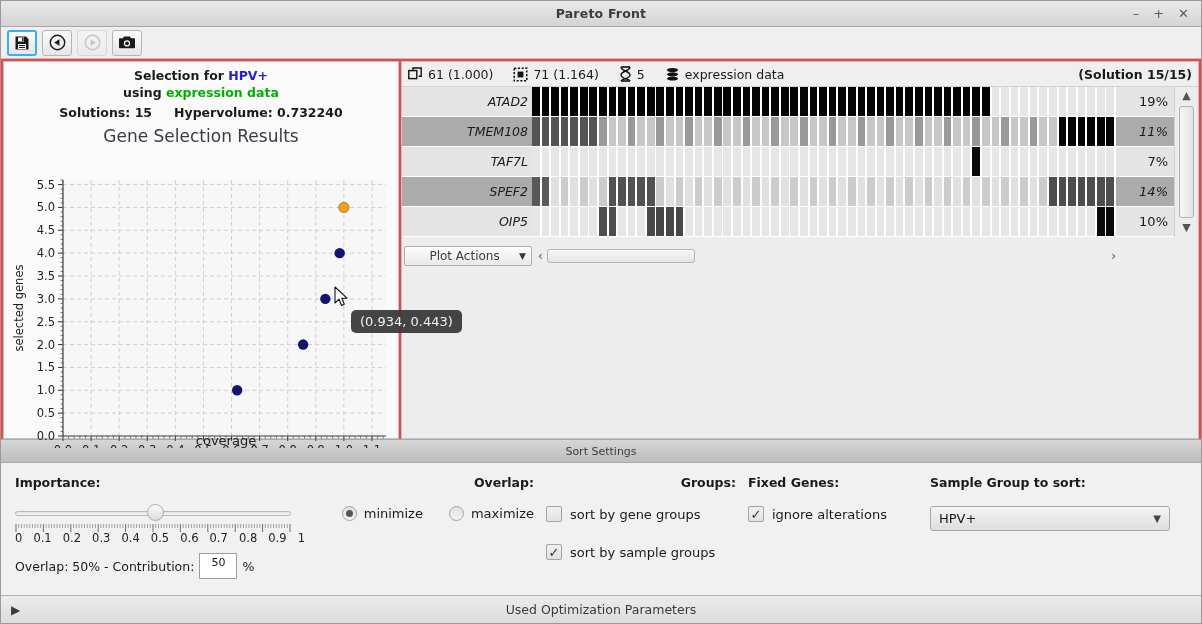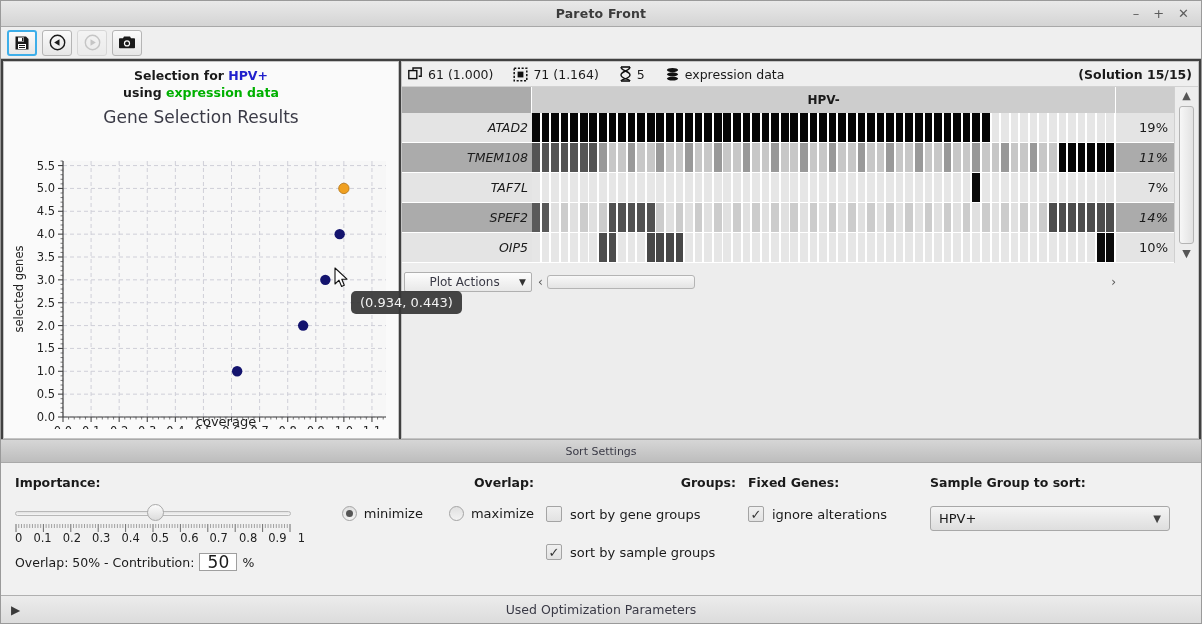--- a/index.html
+++ b/index.html
@@ -37,21 +37,21 @@
   }
   .tbtn {
     width: 30px; height: 26px; border: 1px solid #b5b5b5; border-radius: 3px;
     background: linear-gradient(to bottom,#fbfbfb,#e6e6e6);
     display: flex; align-items: center; justify-content: center;
   }
   .tbtn.sel { border: 2px solid #3daee9; }
   .tbtn.disabled { opacity: .4; }
 
   
-  .body { flex: 1 1 auto; display: flex; min-height: 0; background:#404040; padding: 2px 2px 0 2px; }
+  .body { flex: 1 1 auto; display: flex; min-height: 0; background:#ef4444; padding: 2px 2px 0 2px; }
 
   
   .left {
     width: 396px; flex: 0 0 396px; background: #fafafa;
     border: 1px solid #c4c4c4; display: flex; flex-direction: column;
     align-items: center; padding-top: 5px;
   }
   .selhead { font-weight: bold; font-size: 12.5px; text-align:center; line-height: 17px; }
   .hpvp { color: #2020cc; }
   .expr { color: #00b000; }
@@ -148,22 +148,22 @@
   .slider .track { position:absolute; top:5px; left:0; right:0; height:5px;
                    background:linear-gradient(to bottom,#e2e2e2,#f6f6f6);
                    border:1px solid #b8b8b8; border-radius:3px;}
   .slider .knob { position:absolute; left:132px; top:-2px; width:17px; height:17px;
                   border-radius:50%; background:linear-gradient(to bottom,#fbfbfb,#dcdcdc);
                   border:1px solid #a9a9a9; }
   .ticks { width:276px; height:8px; margin-top:1px; position:relative; }
   .ticklabels { width: 290px; display:flex; justify-content:space-between;
                 font-size:11.5px; margin-top:2px; color:#222;}
   .ovline { margin-top: 8px; display:flex; align-items:center; gap:5px; font-size:12.5px;}
-  .ovinput { width:38px; height:18px; border:1px solid #9f9f9f; background:#fff;
-             font-size:17px; text-align:center; line-height:17px; }
+  .ovinput { width:38px; height:26px; border:1px solid #9f9f9f; background:#fff;
+             font-size:11px; text-align:center; line-height:17px; }
 
   .radio { display:flex; align-items:center; gap:7px; font-size:13px; }
   .rdot { width:15px; height:15px; border-radius:50%;
           background:linear-gradient(to bottom,#e0e0e0,#f3f3f3); border:1px solid #a4a4a4;
           display:flex; align-items:center; justify-content:center; }
   .rdot .inner { width:7px; height:7px; border-radius:50%; background:#555; }
   .rowflex { display:flex; align-items:center; gap:26px; }
 
   .check { display:flex; align-items:center; gap:8px; font-size:13px; }
   .cbox { width:16px; height:16px; border:1px solid #a4a4a4; border-radius:2px;
@@ -231,20 +231,23 @@
       </svg>
     </div>
   </div>
 
   <div class="body">
 
     <div class="left">
       <div class="selhead">
         <span>Selection for </span><span class="hpvp">HPV+</span><br>
         <span>using </span><span class="expr">expression data</span>
+      </div>
+      <div class="stats">
+        <span>Solutions: 15</span><span class="sp"></span><span>Hypervolume: 0.732240</span>
       </div>
       <div class="charttitle">Gene Selection Results</div>
 
       <div class="plotwrap">
         <svg width="390" height="300" viewBox="0 0 390 300">
 
           <rect x="57" y="32" width="323" height="256" fill="#f7f7f7" stroke="none"></rect>
           <g id="gridlines" stroke="#cfcfd8" stroke-width="1" stroke-dasharray="4,3">
               <line x1="57" x2="57" y1="32" y2="288"></line>
               <line x1="85.08695652173913" x2="85.08695652173913" y1="32" y2="288"></line>
@@ -476,25 +479,20 @@
             <ellipse cx="7.5" cy="7.3" rx="5.6" ry="2" fill="#111"></ellipse>
             <ellipse cx="7.5" cy="11.6" rx="5.6" ry="2" fill="#111"></ellipse>
           </svg>
           <span>expression data</span>
         </div>
         <div class="soln">(Solution 15/15)</div>
       </div>
 
       <div class="hmap">
         <div class="hmcols">
-          <div class="hdrrow">
-            <div class="hdr-left"></div>
-            <div class="hdr-mid">HPV-</div>
-            <div class="hdr-right"></div>
-          </div>
           <div id="generows">
               <div class="generow rowA">
                 <div class="gname">ATAD2</div>
                 <div class="gtrack" style="background: linear-gradient(to right, rgb(5, 5, 5) 0%, rgb(5, 5, 5) 1.311%, rgb(255, 255, 255) 1.311%, rgb(255, 255, 255) 1.639%, rgb(5, 5, 5) 1.639%, rgb(5, 5, 5) 2.951%, rgb(255, 255, 255) 2.951%, rgb(255, 255, 255) 3.279%, rgb(5, 5, 5) 3.279%, rgb(5, 5, 5) 4.59%, rgb(255, 255, 255) 4.59%, rgb(255, 255, 255) 4.918%, rgb(5, 5, 5) 4.918%, rgb(5, 5, 5) 6.23%, rgb(255, 255, 255) 6.23%, rgb(255, 255, 255) 6.557%, rgb(5, 5, 5) 6.557%, rgb(5, 5, 5) 7.869%, rgb(255, 255, 255) 7.869%, rgb(255, 255, 255) 8.197%, rgb(5, 5, 5) 8.197%, rgb(5, 5, 5) 9.508%, rgb(255, 255, 255) 9.508%, rgb(255, 255, 255) 9.836%, rgb(5, 5, 5) 9.836%, rgb(5, 5, 5) 11.148%, rgb(255, 255, 255) 11.148%, rgb(255, 255, 255) 11.475%, rgb(5, 5, 5) 11.475%, rgb(5, 5, 5) 12.787%, rgb(255, 255, 255) 12.787%, rgb(255, 255, 255) 13.115%, rgb(5, 5, 5) 13.115%, rgb(5, 5, 5) 14.426%, rgb(255, 255, 255) 14.426%, rgb(255, 255, 255) 14.754%, rgb(5, 5, 5) 14.754%, rgb(5, 5, 5) 16.066%, rgb(255, 255, 255) 16.066%, rgb(255, 255, 255) 16.393%, rgb(5, 5, 5) 16.393%, rgb(5, 5, 5) 17.705%, rgb(255, 255, 255) 17.705%, rgb(255, 255, 255) 18.033%, rgb(5, 5, 5) 18.033%, rgb(5, 5, 5) 19.344%, rgb(255, 255, 255) 19.344%, rgb(255, 255, 255) 19.672%, rgb(5, 5, 5) 19.672%, rgb(5, 5, 5) 20.984%, rgb(255, 255, 255) 20.984%, rgb(255, 255, 255) 21.311%, rgb(5, 5, 5) 21.311%, rgb(5, 5, 5) 22.623%, rgb(255, 255, 255) 22.623%, rgb(255, 255, 255) 22.951%, rgb(5, 5, 5) 22.951%, rgb(5, 5, 5) 24.262%, rgb(255, 255, 255) 24.262%, rgb(255, 255, 255) 24.59%, rgb(5, 5, 5) 24.59%, rgb(5, 5, 5) 25.902%, rgb(255, 255, 255) 25.902%, rgb(255, 255, 255) 26.23%, rgb(5, 5, 5) 26.23%, rgb(5, 5, 5) 27.541%, rgb(255, 255, 255) 27.541%, rgb(255, 255, 255) 27.869%, rgb(5, 5, 5) 27.869%, rgb(5, 5, 5) 29.18%, rgb(255, 255, 255) 29.18%, rgb(255, 255, 255) 29.508%, rgb(5, 5, 5) 29.508%, rgb(5, 5, 5) 30.82%, rgb(255, 255, 255) 30.82%, rgb(255, 255, 255) 31.148%, rgb(5, 5, 5) 31.148%, rgb(5, 5, 5) 32.459%, rgb(255, 255, 255) 32.459%, rgb(255, 255, 255) 32.787%, rgb(5, 5, 5) 32.787%, rgb(5, 5, 5) 34.098%, rgb(255, 255, 255) 34.098%, rgb(255, 255, 255) 34.426%, rgb(5, 5, 5) 34.426%, rgb(5, 5, 5) 35.738%, rgb(255, 255, 255) 35.738%, rgb(255, 255, 255) 36.066%, rgb(5, 5, 5) 36.066%, rgb(5, 5, 5) 37.377%, rgb(255, 255, 255) 37.377%, rgb(255, 255, 255) 37.705%, rgb(5, 5, 5) 37.705%, rgb(5, 5, 5) 39.016%, rgb(255, 255, 255) 39.016%, rgb(255, 255, 255) 39.344%, rgb(5, 5, 5) 39.344%, rgb(5, 5, 5) 40.656%, rgb(255, 255, 255) 40.656%, rgb(255, 255, 255) 40.984%, rgb(5, 5, 5) 40.984%, rgb(5, 5, 5) 42.295%, rgb(255, 255, 255) 42.295%, rgb(255, 255, 255) 42.623%, rgb(5, 5, 5) 42.623%, rgb(5, 5, 5) 43.934%, rgb(255, 255, 255) 43.934%, rgb(255, 255, 255) 44.262%, rgb(5, 5, 5) 44.262%, rgb(5, 5, 5) 45.574%, rgb(255, 255, 255) 45.574%, rgb(255, 255, 255) 45.902%, rgb(5, 5, 5) 45.902%, rgb(5, 5, 5) 47.213%, rgb(255, 255, 255) 47.213%, rgb(255, 255, 255) 47.541%, rgb(5, 5, 5) 47.541%, rgb(5, 5, 5) 48.852%, rgb(255, 255, 255) 48.852%, rgb(255, 255, 255) 49.18%, rgb(5, 5, 5) 49.18%, rgb(5, 5, 5) 50.492%, rgb(255, 255, 255) 50.492%, rgb(255, 255, 255) 50.82%, rgb(5, 5, 5) 50.82%, rgb(5, 5, 5) 52.131%, rgb(255, 255, 255) 52.131%, rgb(255, 255, 255) 52.459%, rgb(5, 5, 5) 52.459%, rgb(5, 5, 5) 53.77%, rgb(255, 255, 255) 53.77%, rgb(255, 255, 255) 54.098%, rgb(5, 5, 5) 54.098%, rgb(5, 5, 5) 55.41%, rgb(255, 255, 255) 55.41%, rgb(255, 255, 255) 55.738%, rgb(5, 5, 5) 55.738%, rgb(5, 5, 5) 57.049%, rgb(255, 255, 255) 57.049%, rgb(255, 255, 255) 57.377%, rgb(5, 5, 5) 57.377%, rgb(5, 5, 5) 58.689%, rgb(255, 255, 255) 58.689%, rgb(255, 255, 255) 59.016%, rgb(5, 5, 5) 59.016%, rgb(5, 5, 5) 60.328%, rgb(255, 255, 255) 60.328%, rgb(255, 255, 255) 60.656%, rgb(5, 5, 5) 60.656%, rgb(5, 5, 5) 61.967%, rgb(255, 255, 255) 61.967%, rgb(255, 255, 255) 62.295%, rgb(5, 5, 5) 62.295%, rgb(5, 5, 5) 63.607%, rgb(255, 255, 255) 63.607%, rgb(255, 255, 255) 63.934%, rgb(5, 5, 5) 63.934%, rgb(5, 5, 5) 65.246%, rgb(255, 255, 255) 65.246%, rgb(255, 255, 255) 65.574%, rgb(5, 5, 5) 65.574%, rgb(5, 5, 5) 66.885%, rgb(255, 255, 255) 66.885%, rgb(255, 255, 255) 67.213%, rgb(5, 5, 5) 67.213%, rgb(5, 5, 5) 68.525%, rgb(255, 255, 255) 68.525%, rgb(255, 255, 255) 68.852%, rgb(5, 5, 5) 68.852%, rgb(5, 5, 5) 70.164%, rgb(255, 255, 255) 70.164%, rgb(255, 255, 255) 70.492%, rgb(5, 5, 5) 70.492%, rgb(5, 5, 5) 71.803%, rgb(255, 255, 255) 71.803%, rgb(255, 255, 255) 72.131%, rgb(5, 5, 5) 72.131%, rgb(5, 5, 5) 73.443%, rgb(255, 255, 255) 73.443%, rgb(255, 255, 255) 73.77%, rgb(5, 5, 5) 73.77%, rgb(5, 5, 5) 75.082%, rgb(255, 255, 255) 75.082%, rgb(255, 255, 255) 75.41%, rgb(5, 5, 5) 75.41%, rgb(5, 5, 5) 76.721%, rgb(255, 255, 255) 76.721%, rgb(255, 255, 255) 77.049%, rgb(5, 5, 5) 77.049%, rgb(5, 5, 5) 78.361%, rgb(255, 255, 255) 78.361%, rgb(255, 255, 255) 78.689%, rgb(230, 230, 230) 78.689%, rgb(230, 230, 230) 80%, rgb(255, 255, 255) 80%, rgb(255, 255, 255) 80.328%, rgb(230, 230, 230) 80.328%, rgb(230, 230, 230) 81.639%, rgb(255, 255, 255) 81.639%, rgb(255, 255, 255) 81.967%, rgb(230, 230, 230) 81.967%, rgb(230, 230, 230) 83.279%, rgb(255, 255, 255) 83.279%, rgb(255, 255, 255) 83.607%, rgb(230, 230, 230) 83.607%, rgb(230, 230, 230) 84.918%, rgb(255, 255, 255) 84.918%, rgb(255, 255, 255) 85.246%, rgb(230, 230, 230) 85.246%, rgb(230, 230, 230) 86.557%, rgb(255, 255, 255) 86.557%, rgb(255, 255, 255) 86.885%, rgb(230, 230, 230) 86.885%, rgb(230, 230, 230) 88.197%, rgb(255, 255, 255) 88.197%, rgb(255, 255, 255) 88.525%, rgb(230, 230, 230) 88.525%, rgb(230, 230, 230) 89.836%, rgb(255, 255, 255) 89.836%, rgb(255, 255, 255) 90.164%, rgb(230, 230, 230) 90.164%, rgb(230, 230, 230) 91.475%, rgb(255, 255, 255) 91.475%, rgb(255, 255, 255) 91.803%, rgb(230, 230, 230) 91.803%, rgb(230, 230, 230) 93.115%, rgb(255, 255, 255) 93.115%, rgb(255, 255, 255) 93.443%, rgb(230, 230, 230) 93.443%, rgb(230, 230, 230) 94.754%, rgb(255, 255, 255) 94.754%, rgb(255, 255, 255) 95.082%, rgb(230, 230, 230) 95.082%, rgb(230, 230, 230) 96.393%, rgb(255, 255, 255) 96.393%, rgb(255, 255, 255) 96.721%, rgb(230, 230, 230) 96.721%, rgb(230, 230, 230) 98.033%, rgb(255, 255, 255) 98.033%, rgb(255, 255, 255) 98.361%, rgb(230, 230, 230) 98.361%, rgb(230, 230, 230) 99.672%, rgb(255, 255, 255) 99.672%, rgb(255, 255, 255) 100%);"></div>
                 <div class="gpct">19%</div>
               </div>
               <div class="generow rowB">
                 <div class="gname">TMEM108</div>
                 <div class="gtrack" style="background: linear-gradient(to right, rgb(84, 84, 84) 0%, rgb(84, 84, 84) 1.311%, rgb(255, 255, 255) 1.311%, rgb(255, 255, 255) 1.639%, rgb(84, 84, 84) 1.639%, rgb(84, 84, 84) 2.951%, rgb(255, 255, 255) 2.951%, rgb(255, 255, 255) 3.279%, rgb(84, 84, 84) 3.279%, rgb(84, 84, 84) 4.59%, rgb(255, 255, 255) 4.59%, rgb(255, 255, 255) 4.918%, rgb(84, 84, 84) 4.918%, rgb(84, 84, 84) 6.23%, rgb(255, 255, 255) 6.23%, rgb(255, 255, 255) 6.557%, rgb(84, 84, 84) 6.557%, rgb(84, 84, 84) 7.869%, rgb(255, 255, 255) 7.869%, rgb(255, 255, 255) 8.197%, rgb(84, 84, 84) 8.197%, rgb(84, 84, 84) 9.508%, rgb(255, 255, 255) 9.508%, rgb(255, 255, 255) 9.836%, rgb(84, 84, 84) 9.836%, rgb(84, 84, 84) 11.148%, rgb(255, 255, 255) 11.148%, rgb(255, 255, 255) 11.475%, rgb(153, 153, 153) 11.475%, rgb(153, 153, 153) 12.787%, rgb(255, 255, 255) 12.787%, rgb(255, 255, 255) 13.115%, rgb(199, 199, 199) 13.115%, rgb(199, 199, 199) 14.426%, rgb(255, 255, 255) 14.426%, rgb(255, 255, 255) 14.754%, rgb(199, 199, 199) 14.754%, rgb(199, 199, 199) 16.066%, rgb(255, 255, 255) 16.066%, rgb(255, 255, 255) 16.393%, rgb(153, 153, 153) 16.393%, rgb(153, 153, 153) 17.705%, rgb(255, 255, 255) 17.705%, rgb(255, 255, 255) 18.033%, rgb(199, 199, 199) 18.033%, rgb(199, 199, 199) 19.344%, rgb(255, 255, 255) 19.344%, rgb(255, 255, 255) 19.672%, rgb(199, 199, 199) 19.672%, rgb(199, 199, 199) 20.984%, rgb(255, 255, 255) 20.984%, rgb(255, 255, 255) 21.311%, rgb(153, 153, 153) 21.311%, rgb(153, 153, 153) 22.623%, rgb(255, 255, 255) 22.623%, rgb(255, 255, 255) 22.951%, rgb(199, 199, 199) 22.951%, rgb(199, 199, 199) 24.262%, rgb(255, 255, 255) 24.262%, rgb(255, 255, 255) 24.59%, rgb(199, 199, 199) 24.59%, rgb(199, 199, 199) 25.902%, rgb(255, 255, 255) 25.902%, rgb(255, 255, 255) 26.23%, rgb(153, 153, 153) 26.23%, rgb(153, 153, 153) 27.541%, rgb(255, 255, 255) 27.541%, rgb(255, 255, 255) 27.869%, rgb(199, 199, 199) 27.869%, rgb(199, 199, 199) 29.18%, rgb(255, 255, 255) 29.18%, rgb(255, 255, 255) 29.508%, rgb(199, 199, 199) 29.508%, rgb(199, 199, 199) 30.82%, rgb(255, 255, 255) 30.82%, rgb(255, 255, 255) 31.148%, rgb(153, 153, 153) 31.148%, rgb(153, 153, 153) 32.459%, rgb(255, 255, 255) 32.459%, rgb(255, 255, 255) 32.787%, rgb(199, 199, 199) 32.787%, rgb(199, 199, 199) 34.098%, rgb(255, 255, 255) 34.098%, rgb(255, 255, 255) 34.426%, rgb(199, 199, 199) 34.426%, rgb(199, 199, 199) 35.738%, rgb(255, 255, 255) 35.738%, rgb(255, 255, 255) 36.066%, rgb(153, 153, 153) 36.066%, rgb(153, 153, 153) 37.377%, rgb(255, 255, 255) 37.377%, rgb(255, 255, 255) 37.705%, rgb(199, 199, 199) 37.705%, rgb(199, 199, 199) 39.016%, rgb(255, 255, 255) 39.016%, rgb(255, 255, 255) 39.344%, rgb(199, 199, 199) 39.344%, rgb(199, 199, 199) 40.656%, rgb(255, 255, 255) 40.656%, rgb(255, 255, 255) 40.984%, rgb(153, 153, 153) 40.984%, rgb(153, 153, 153) 42.295%, rgb(255, 255, 255) 42.295%, rgb(255, 255, 255) 42.623%, rgb(199, 199, 199) 42.623%, rgb(199, 199, 199) 43.934%, rgb(255, 255, 255) 43.934%, rgb(255, 255, 255) 44.262%, rgb(199, 199, 199) 44.262%, rgb(199, 199, 199) 45.574%, rgb(255, 255, 255) 45.574%, rgb(255, 255, 255) 45.902%, rgb(153, 153, 153) 45.902%, rgb(153, 153, 153) 47.213%, rgb(255, 255, 255) 47.213%, rgb(255, 255, 255) 47.541%, rgb(199, 199, 199) 47.541%, rgb(199, 199, 199) 48.852%, rgb(255, 255, 255) 48.852%, rgb(255, 255, 255) 49.18%, rgb(199, 199, 199) 49.18%, rgb(199, 199, 199) 50.492%, rgb(255, 255, 255) 50.492%, rgb(255, 255, 255) 50.82%, rgb(153, 153, 153) 50.82%, rgb(153, 153, 153) 52.131%, rgb(255, 255, 255) 52.131%, rgb(255, 255, 255) 52.459%, rgb(199, 199, 199) 52.459%, rgb(199, 199, 199) 53.77%, rgb(255, 255, 255) 53.77%, rgb(255, 255, 255) 54.098%, rgb(199, 199, 199) 54.098%, rgb(199, 199, 199) 55.41%, rgb(255, 255, 255) 55.41%, rgb(255, 255, 255) 55.738%, rgb(153, 153, 153) 55.738%, rgb(153, 153, 153) 57.049%, rgb(255, 255, 255) 57.049%, rgb(255, 255, 255) 57.377%, rgb(199, 199, 199) 57.377%, rgb(199, 199, 199) 58.689%, rgb(255, 255, 255) 58.689%, rgb(255, 255, 255) 59.016%, rgb(199, 199, 199) 59.016%, rgb(199, 199, 199) 60.328%, rgb(255, 255, 255) 60.328%, rgb(255, 255, 255) 60.656%, rgb(153, 153, 153) 60.656%, rgb(153, 153, 153) 61.967%, rgb(255, 255, 255) 61.967%, rgb(255, 255, 255) 62.295%, rgb(199, 199, 199) 62.295%, rgb(199, 199, 199) 63.607%, rgb(255, 255, 255) 63.607%, rgb(255, 255, 255) 63.934%, rgb(199, 199, 199) 63.934%, rgb(199, 199, 199) 65.246%, rgb(255, 255, 255) 65.246%, rgb(255, 255, 255) 65.574%, rgb(153, 153, 153) 65.574%, rgb(153, 153, 153) 66.885%, rgb(255, 255, 255) 66.885%, rgb(255, 255, 255) 67.213%, rgb(199, 199, 199) 67.213%, rgb(199, 199, 199) 68.525%, rgb(255, 255, 255) 68.525%, rgb(255, 255, 255) 68.852%, rgb(199, 199, 199) 68.852%, rgb(199, 199, 199) 70.164%, rgb(255, 255, 255) 70.164%, rgb(255, 255, 255) 70.492%, rgb(153, 153, 153) 70.492%, rgb(153, 153, 153) 71.803%, rgb(255, 255, 255) 71.803%, rgb(255, 255, 255) 72.131%, rgb(199, 199, 199) 72.131%, rgb(199, 199, 199) 73.443%, rgb(255, 255, 255) 73.443%, rgb(255, 255, 255) 73.77%, rgb(199, 199, 199) 73.77%, rgb(199, 199, 199) 75.082%, rgb(255, 255, 255) 75.082%, rgb(255, 255, 255) 75.41%, rgb(153, 153, 153) 75.41%, rgb(153, 153, 153) 76.721%, rgb(255, 255, 255) 76.721%, rgb(255, 255, 255) 77.049%, rgb(199, 199, 199) 77.049%, rgb(199, 199, 199) 78.361%, rgb(255, 255, 255) 78.361%, rgb(255, 255, 255) 78.689%, rgb(199, 199, 199) 78.689%, rgb(199, 199, 199) 80%, rgb(255, 255, 255) 80%, rgb(255, 255, 255) 80.328%, rgb(153, 153, 153) 80.328%, rgb(153, 153, 153) 81.639%, rgb(255, 255, 255) 81.639%, rgb(255, 255, 255) 81.967%, rgb(199, 199, 199) 81.967%, rgb(199, 199, 199) 83.279%, rgb(255, 255, 255) 83.279%, rgb(255, 255, 255) 83.607%, rgb(199, 199, 199) 83.607%, rgb(199, 199, 199) 84.918%, rgb(255, 255, 255) 84.918%, rgb(255, 255, 255) 85.246%, rgb(153, 153, 153) 85.246%, rgb(153, 153, 153) 86.557%, rgb(255, 255, 255) 86.557%, rgb(255, 255, 255) 86.885%, rgb(199, 199, 199) 86.885%, rgb(199, 199, 199) 88.197%, rgb(255, 255, 255) 88.197%, rgb(255, 255, 255) 88.525%, rgb(199, 199, 199) 88.525%, rgb(199, 199, 199) 89.836%, rgb(255, 255, 255) 89.836%, rgb(255, 255, 255) 90.164%, rgb(5, 5, 5) 90.164%, rgb(5, 5, 5) 91.475%, rgb(255, 255, 255) 91.475%, rgb(255, 255, 255) 91.803%, rgb(5, 5, 5) 91.803%, rgb(5, 5, 5) 93.115%, rgb(255, 255, 255) 93.115%, rgb(255, 255, 255) 93.443%, rgb(5, 5, 5) 93.443%, rgb(5, 5, 5) 94.754%, rgb(255, 255, 255) 94.754%, rgb(255, 255, 255) 95.082%, rgb(5, 5, 5) 95.082%, rgb(5, 5, 5) 96.393%, rgb(255, 255, 255) 96.393%, rgb(255, 255, 255) 96.721%, rgb(5, 5, 5) 96.721%, rgb(5, 5, 5) 98.033%, rgb(255, 255, 255) 98.033%, rgb(255, 255, 255) 98.361%, rgb(5, 5, 5) 98.361%, rgb(5, 5, 5) 99.672%, rgb(255, 255, 255) 99.672%, rgb(255, 255, 255) 100%);"></div>
                 <div class="gpct">11%</div>

